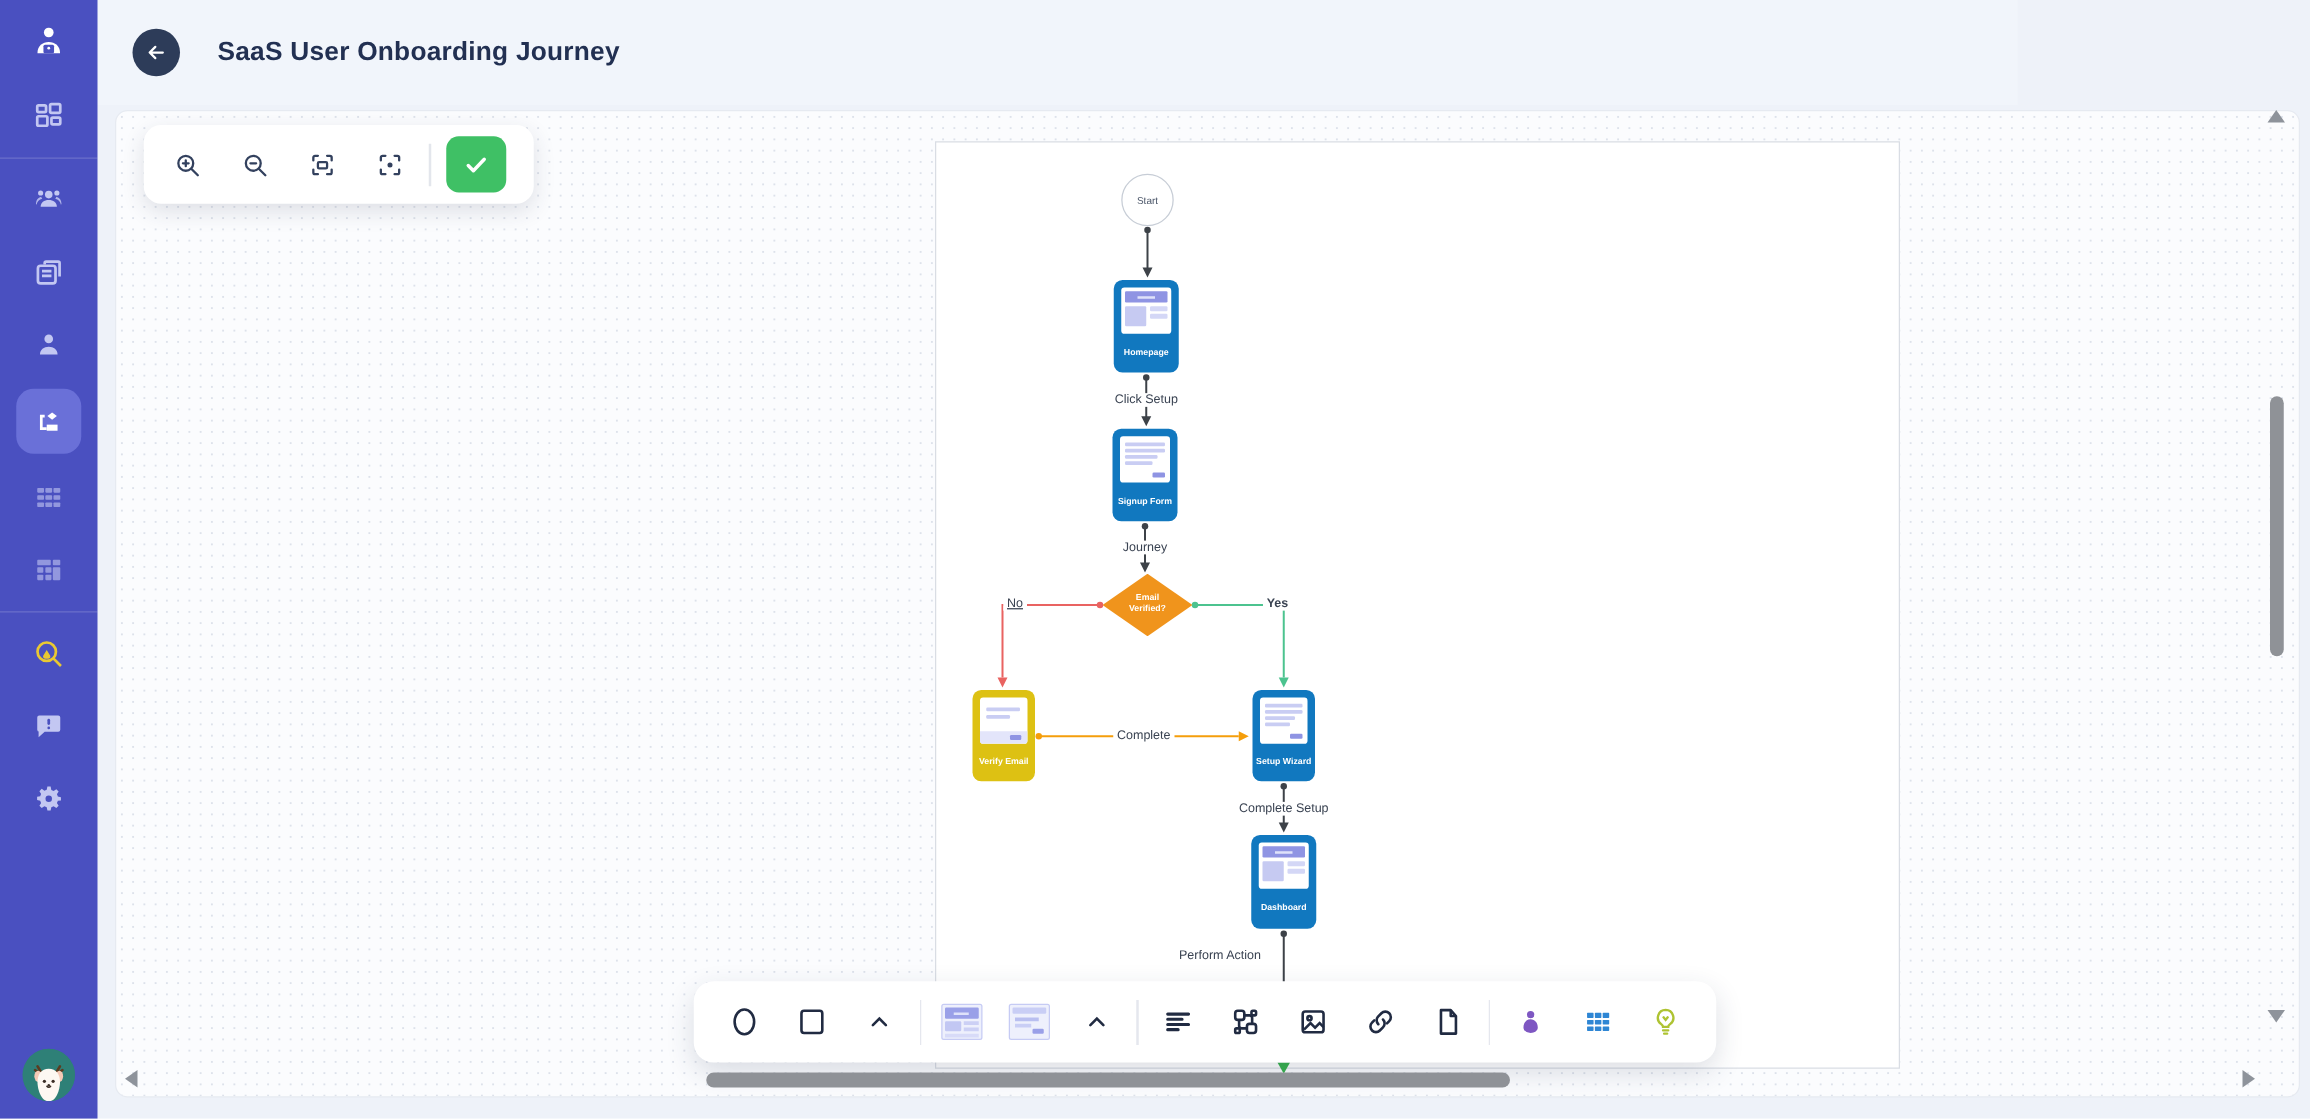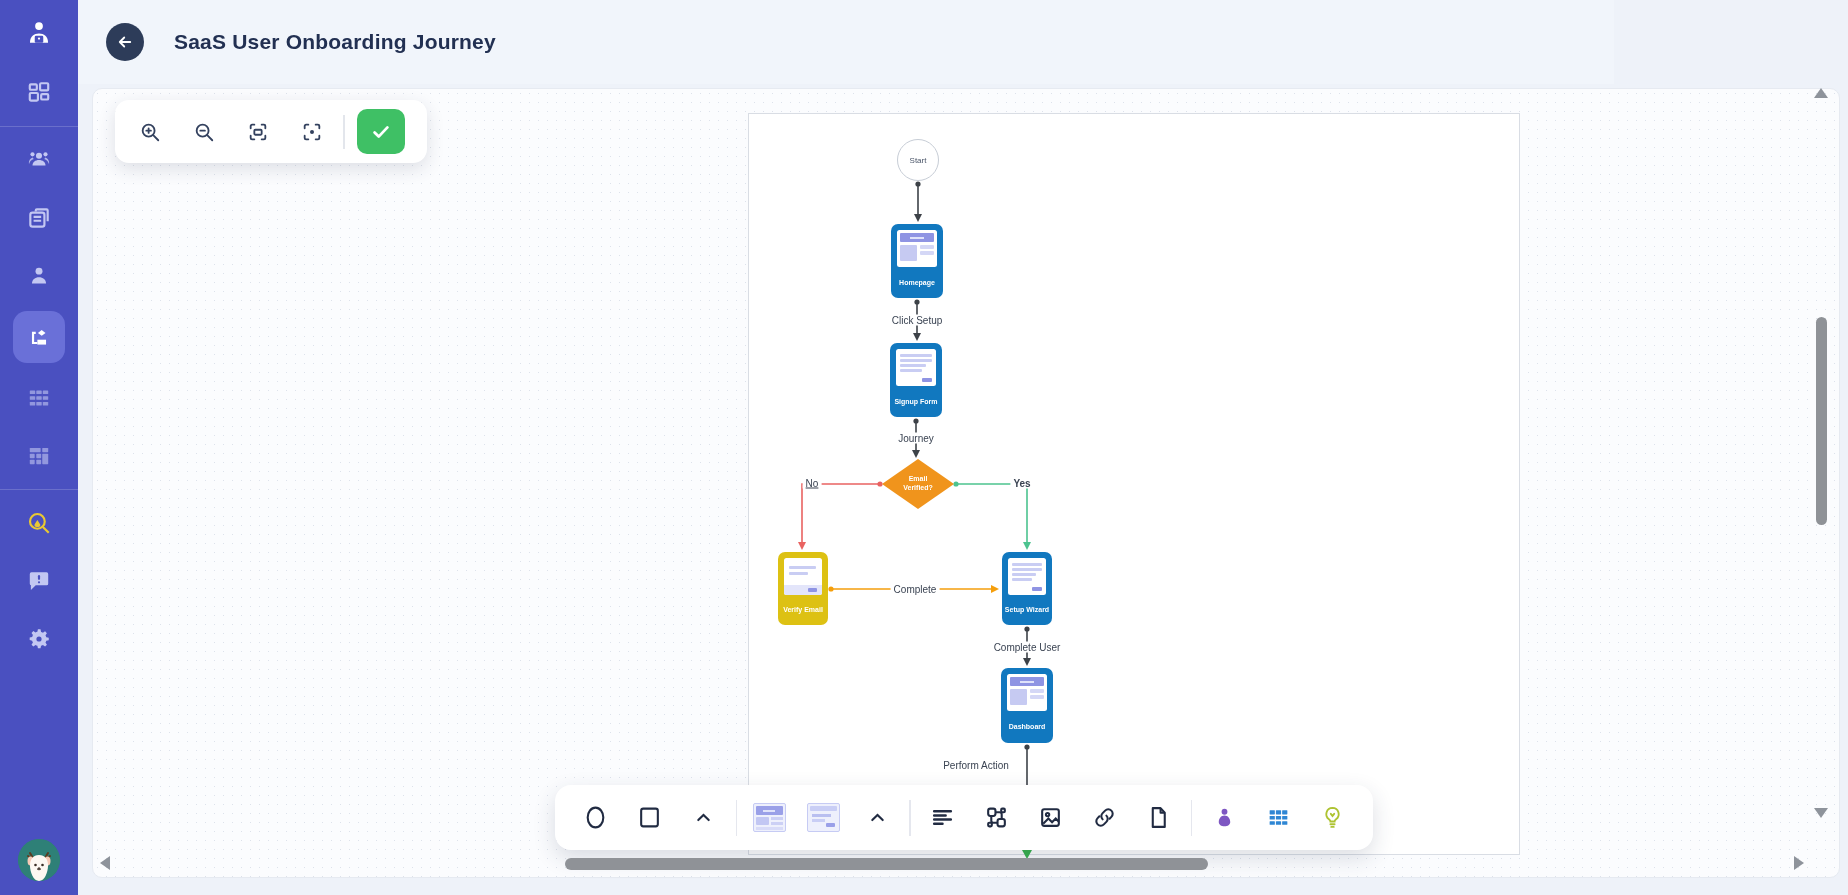--- a/index.html
+++ b/index.html
@@ -188,21 +188,21 @@
         <div class="t-r2"></div>
       </div>
     <div class="nlabel">Dashboard</div>
   </div>
 
   <div class="edge-label" style="left:917px; top:320px;">Click Setup</div>
   <div class="edge-label" style="left:916px; top:438px;">Journey</div>
   <div class="edge-label" style="left:812px; top:483px;text-decoration:underline;">No</div>
   <div class="edge-label" style="left:1022px; top:483px;font-weight:bold;">Yes</div>
   <div class="edge-label" style="left:915px; top:589px;">Complete</div>
-  <div class="edge-label" style="left:1027px; top:647px;">Complete User</div>
+  <div class="edge-label" style="left:1027px; top:647px;">Complete Setup</div>
   <div class="edge-label" style="left:976px; top:765px;">Perform Action</div>
 
   <div id="sidebar">
     <div class="sb-logo">
       <svg viewBox="0 0 24 24" width="30" height="30">
           <circle cx="12" cy="7.2" r="3.1" fill="#fff"></circle>
           <path d="M4.8 20c0-4.2 3.2-6.8 7.2-6.8s7.2 2.6 7.2 6.8v.5H4.8z" fill="#fff"></path>
           <rect x="8.6" y="15" width="6.8" height="5.5" rx="1" fill="#4a50c0"></rect>
           <circle cx="12" cy="17.2" r="0.9" fill="#fff"></circle>
         </svg>

